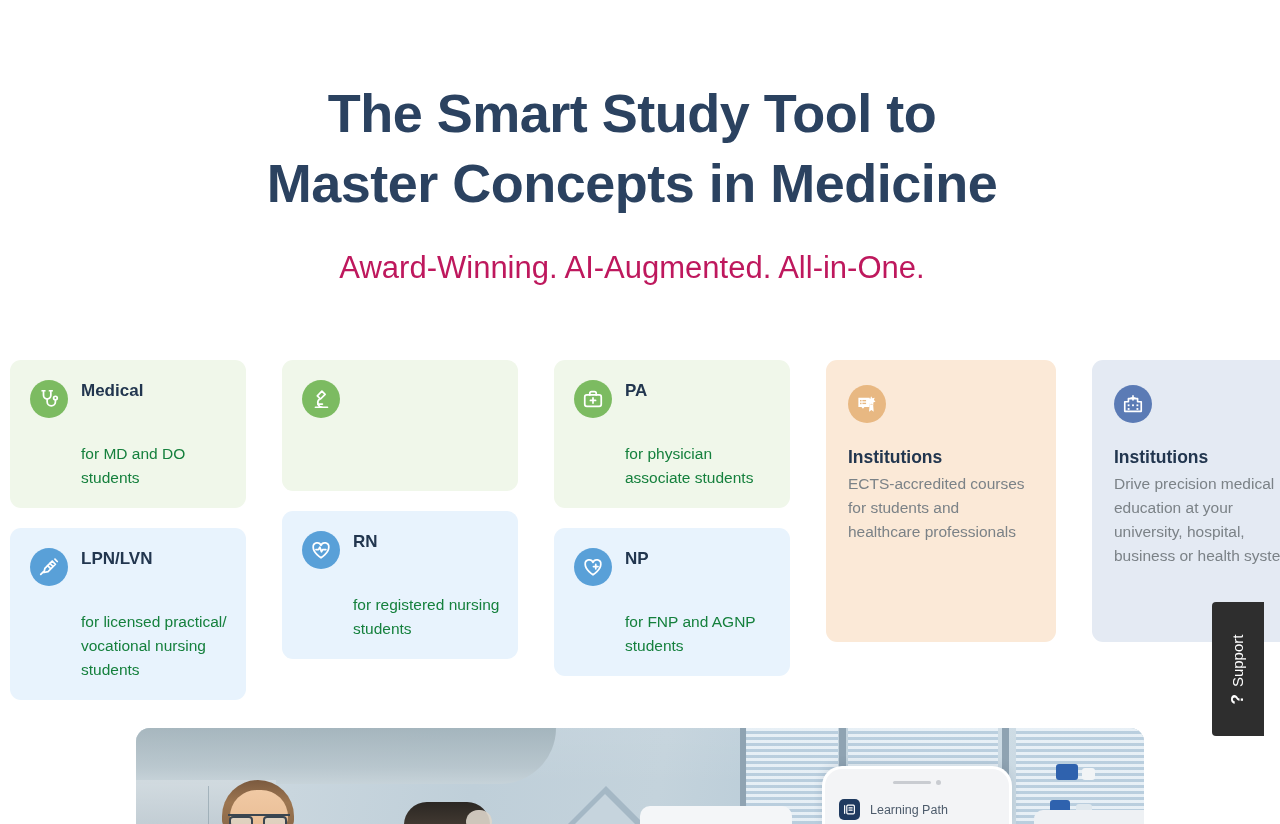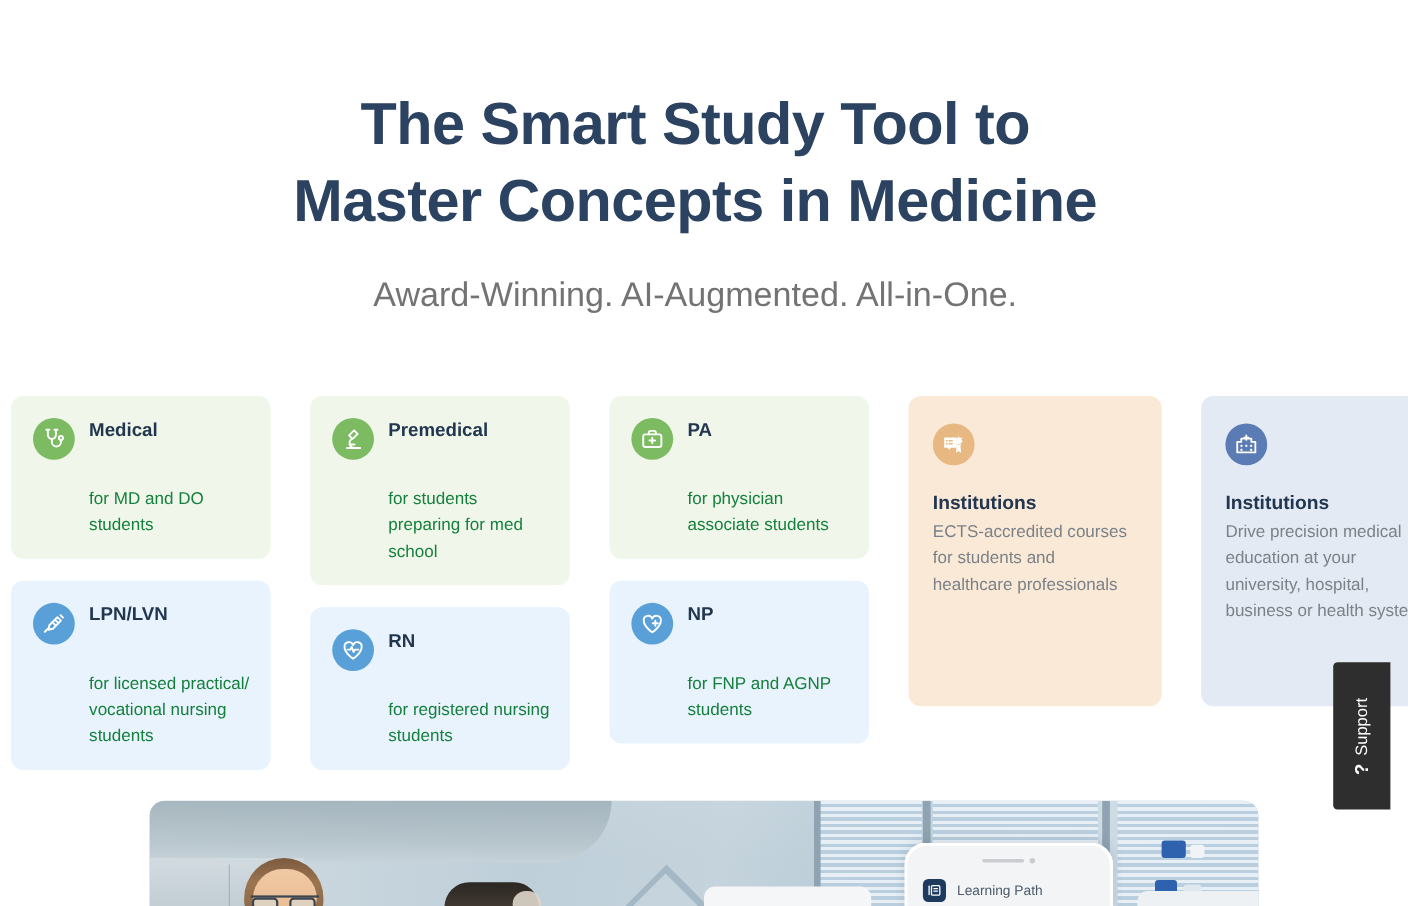--- a/index.html
+++ b/index.html
@@ -32,21 +32,21 @@
     font-weight: 700;
     color: #2b4260;
     letter-spacing: -0.5px;
   }
   .hero-title span { display: block; }
   .hero-subtitle {
     margin-top: 30px;
     font-size: 31px;
     line-height: 40px;
     font-weight: 400;
-    color: #737373;
+    color: #be185d;
   }
 
   
   .cards {
     position: absolute;
     left: 10px;
     top: 360px;
     width: 1260px;
     display: flex;
     gap: 36px;
@@ -424,24 +424,20 @@
 
       <div class="card card-h green">
         <div class="icon-circle ic-green">
           <svg width="22" height="22" viewBox="0 0 24 24" fill="none" stroke="#ffffff" stroke-width="1.9" stroke-linecap="round" stroke-linejoin="round">
             <path d="M13 3.5l3.5 3.5-5 5L8 8.5z"></path>
             <path d="M10 12.5a5 5 0 0 0 3 8.5"></path>
             <path d="M6 21h13"></path>
             <path d="M8.5 17.5h5"></path>
           </svg>
         </div>
-        <div class="card-text">
-          <div class="card-title">Premedical</div>
-          <div class="card-desc">for students preparing for med school</div>
-        </div>
       </div>
 
       <div class="card card-h blue">
         <div class="icon-circle ic-blue">
           <svg width="22" height="22" viewBox="0 0 24 24" fill="none" stroke="#ffffff" stroke-width="1.9" stroke-linecap="round" stroke-linejoin="round">
             <path d="M12 20.5S3.5 15 3.5 8.9A4.4 4.4 0 0 1 12 7a4.4 4.4 0 0 1 8.5 1.9c0 6.1-8.5 11.6-8.5 11.6z"></path>
             <path d="M6.5 11.5h2.8l1.4-2.6 1.8 5 1.4-2.4h3.4"></path>
           </svg>
         </div>
         <div class="card-text">

